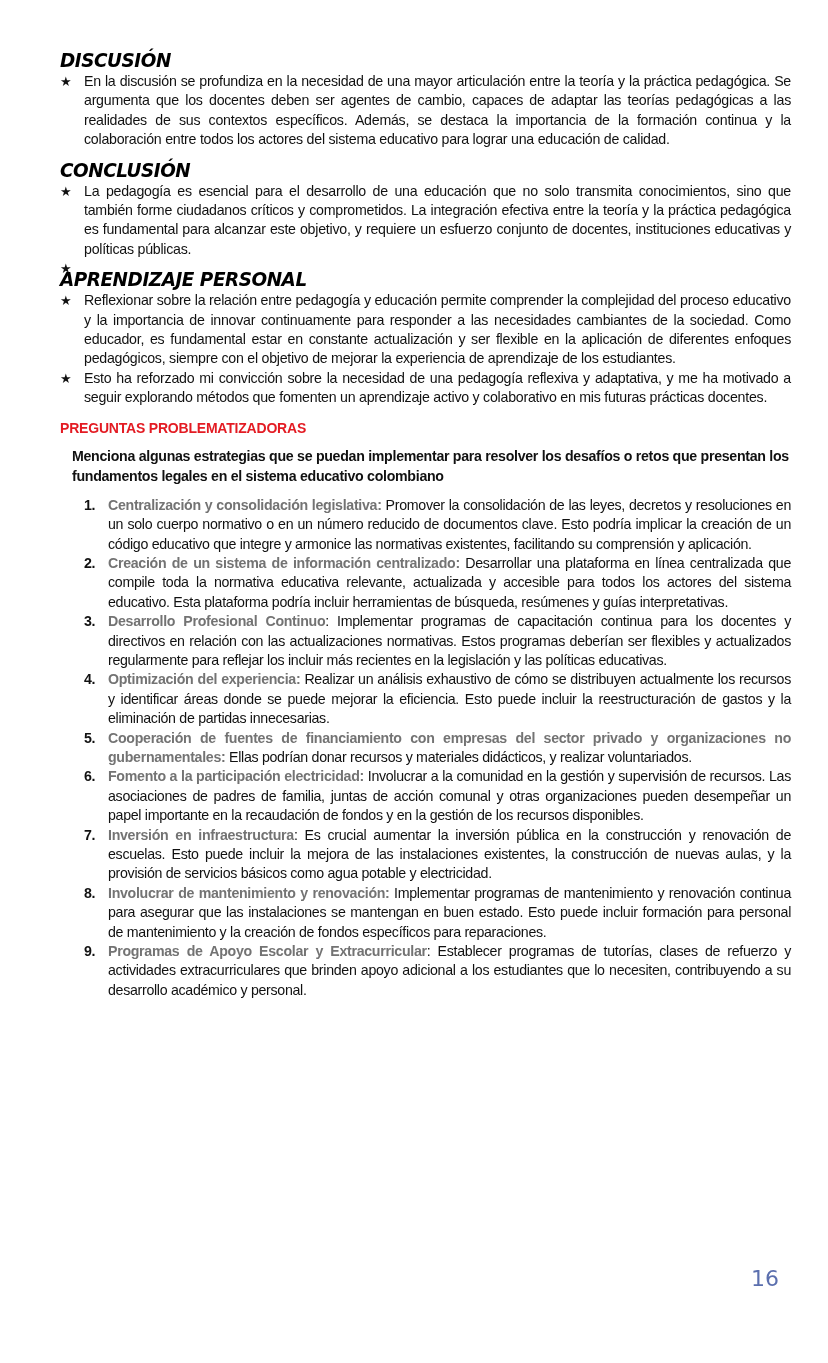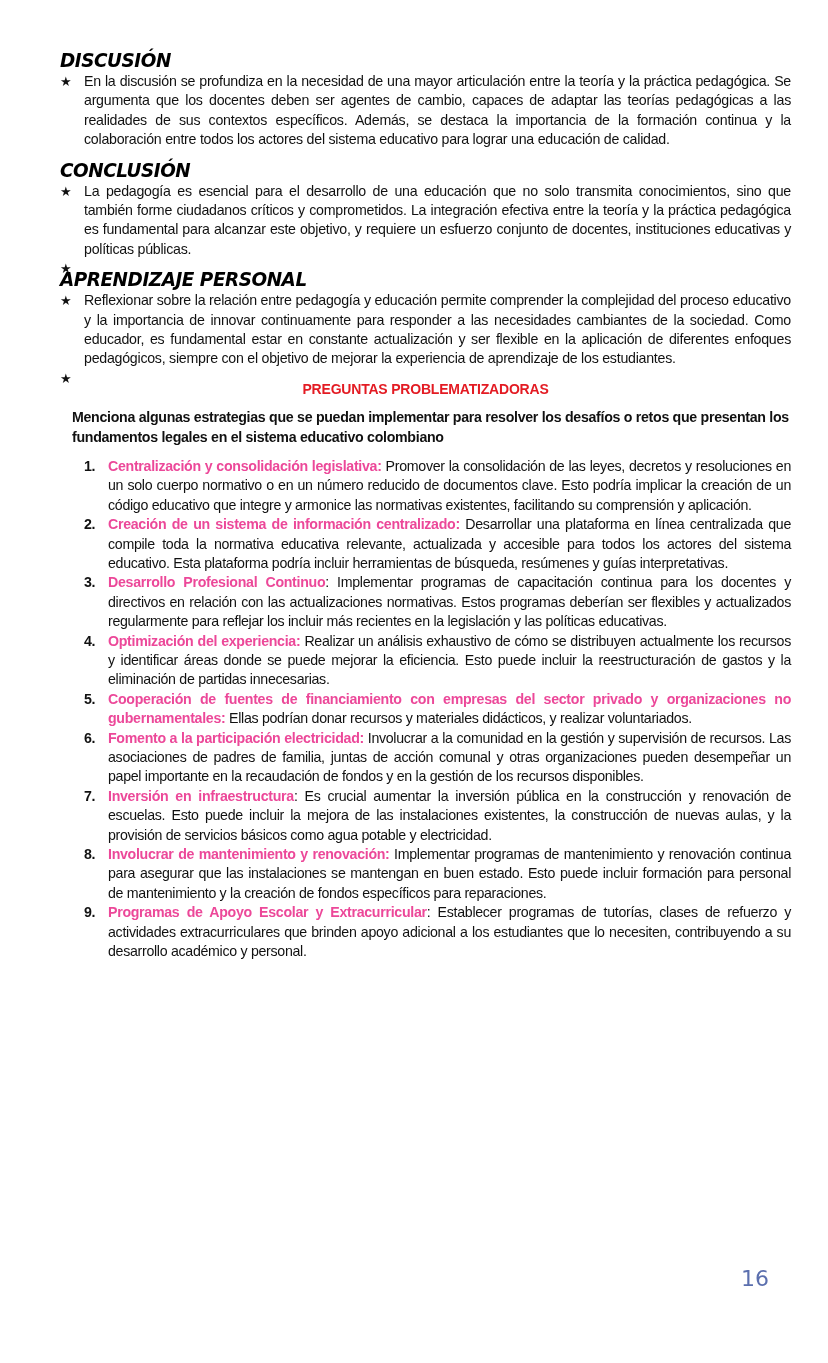--- a/index.html
+++ b/index.html
@@ -7,30 +7,30 @@
          font-family: "Liberation Sans", sans-serif; color: #111; }
   .page { position: absolute; left: 60px; top: 48px; width: 731px; }
   .heading { font-family: "DejaVu Sans", sans-serif; font-weight: 900; font-style: italic;
              font-size: 20px; letter-spacing: -0.5px; line-height: 24px; margin: 0; color: #000;
              transform: scaleX(0.92); transform-origin: left; }
   ul.stars { list-style: none; margin: 0 0 2px 0; padding: 0; }
   ul.stars li { position: relative; padding-left: 24px; font-size: 14.2px; line-height: 19.4px;
                 text-align: justify; letter-spacing: -0.25px; }
   ul.stars li .star { position: absolute; left: 0; top: 0; font-size: 13px; }
   .red-title { color: #e31b23; font-weight: bold; font-size: 14px; margin: 12px 0 10px 0;
-               letter-spacing: -0.2px; text-align: center; }
+               letter-spacing: -0.2px; }
   .question { font-weight: bold; font-size: 14.2px; line-height: 20px; margin: 0 0 10px 12px;
               letter-spacing: -0.3px; }
   .rta { font-weight: bold; font-size: 14.2px; margin: 0 0 18px 0; }
   ol.strategies { list-style: none; margin: 0; padding: 0 0 0 24px; }
   ol.strategies li { position: relative; padding-left: 24px; font-size: 14.2px; line-height: 19.4px;
                      text-align: justify; letter-spacing: -0.3px; }
   ol.strategies li .num { position: absolute; left: 0; top: 0; font-weight: bold; }
-  ol.strategies li .term { color: #ec4899; font-weight: bold; }
-  .page-number { position: absolute; right: 59px; top: 1266px; color: #5b6fae;
+  ol.strategies li .term { color: #737373; font-weight: bold; }
+  .page-number { position: absolute; right: 49px; top: 1266px; color: #5b6fae;
                  font-family: "DejaVu Sans", sans-serif; font-size: 22px; }
   .section-gap { height: 6px; }
 </style>
 </head>
 <body>
 
 <div class="page">
 
   <h2 class="heading">DISCUSIÓN</h2>
   <ul class="stars">
@@ -41,21 +41,21 @@
   <h2 class="heading">CONCLUSIÓN</h2>
   <ul class="stars">
     <li><span class="star">★</span><span>La pedagogía es esencial para el desarrollo de una educación que no solo transmita conocimientos, sino que también forme ciudadanos críticos y comprometidos. La integración efectiva entre la teoría y la práctica pedagógica es fundamental para alcanzar este objetivo, y requiere un esfuerzo conjunto de docentes, instituciones educativas y políticas públicas.</span></li>
     <li><span class="star">★</span></li>
   </ul>
   <div class="section-gap"></div>
 
   <h2 class="heading">APRENDIZAJE PERSONAL</h2>
   <ul class="stars">
     <li><span class="star">★</span><span>Reflexionar sobre la relación entre pedagogía y educación permite comprender la complejidad del proceso educativo y la importancia de innovar continuamente para responder a las necesidades cambiantes de la sociedad. Como educador, es fundamental estar en constante actualización y ser flexible en la aplicación de diferentes enfoques pedagógicos, siempre con el objetivo de mejorar la experiencia de aprendizaje de los estudiantes.</span></li>
-    <li><span class="star">★</span></li>
+    <li><span class="star">★</span><span>Esto ha reforzado mi convicción sobre la necesidad de una pedagogía reflexiva y adaptativa, y me ha motivado a seguir explorando métodos que fomenten un aprendizaje activo y colaborativo en mis futuras prácticas docentes.</span></li>
   </ul>
 
   <div class="red-title">PREGUNTAS PROBLEMATIZADORAS</div>
   <div class="question">Menciona algunas estrategias que se puedan implementar para resolver los desafíos o retos que presentan los fundamentos legales en el sistema educativo colombiano</div>
 
   <ol class="strategies">
     <li><span class="num">1.</span><span class="term">Centralización y consolidación legislativa:</span><span> Promover la consolidación de las leyes, decretos y resoluciones en un solo cuerpo normativo o en un número reducido de documentos clave. Esto podría implicar la creación de un código educativo que integre y armonice las normativas existentes, facilitando su comprensión y aplicación.</span></li>
     <li><span class="num">2.</span><span class="term">Creación de un sistema de información centralizado:</span><span> Desarrollar una plataforma en línea centralizada que compile toda la normativa educativa relevante, actualizada y accesible para todos los actores del sistema educativo. Esta plataforma podría incluir herramientas de búsqueda, resúmenes y guías interpretativas.</span></li>
     <li><span class="num">3.</span><span class="term">Desarrollo Profesional Continuo</span><span>: Implementar programas de capacitación continua para los docentes y directivos en relación con las actualizaciones normativas. Estos programas deberían ser flexibles y actualizados regularmente para reflejar los incluir más recientes en la legislación y las políticas educativas.</span></li>
     <li><span class="num">4.</span><span class="term">Optimización del experiencia:</span><span> Realizar un análisis exhaustivo de cómo se distribuyen actualmente los recursos y identificar áreas donde se puede mejorar la eficiencia. Esto puede incluir la reestructuración de gastos y la eliminación de partidas innecesarias.</span></li>

